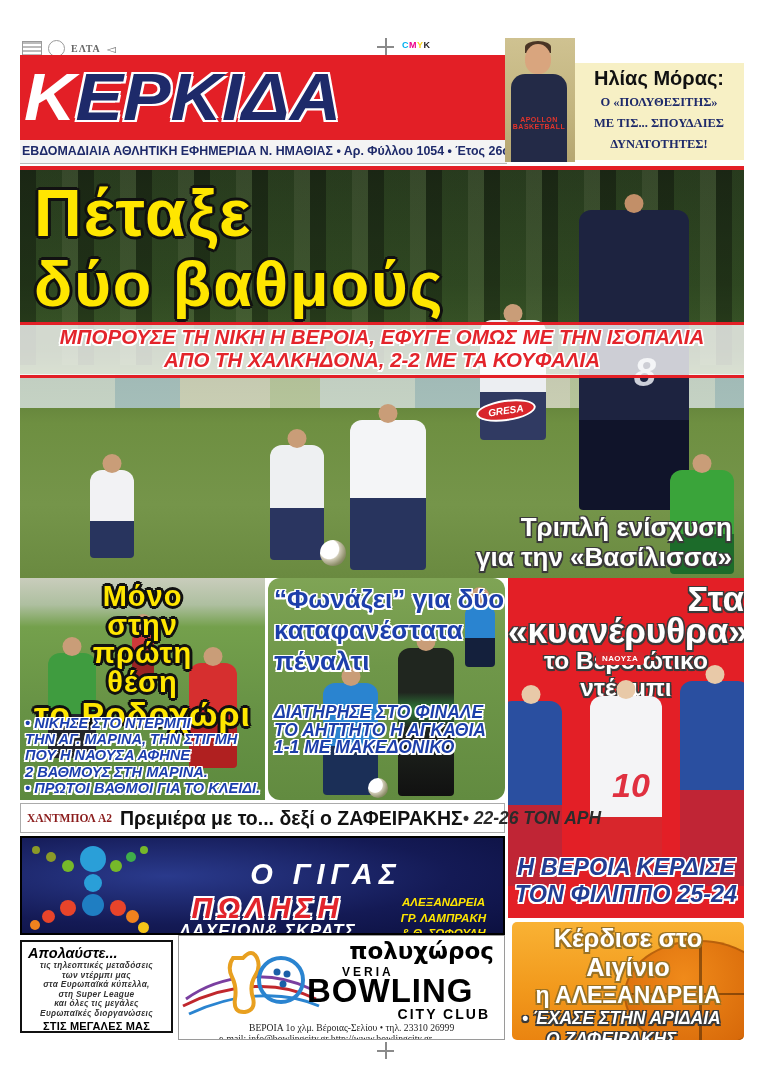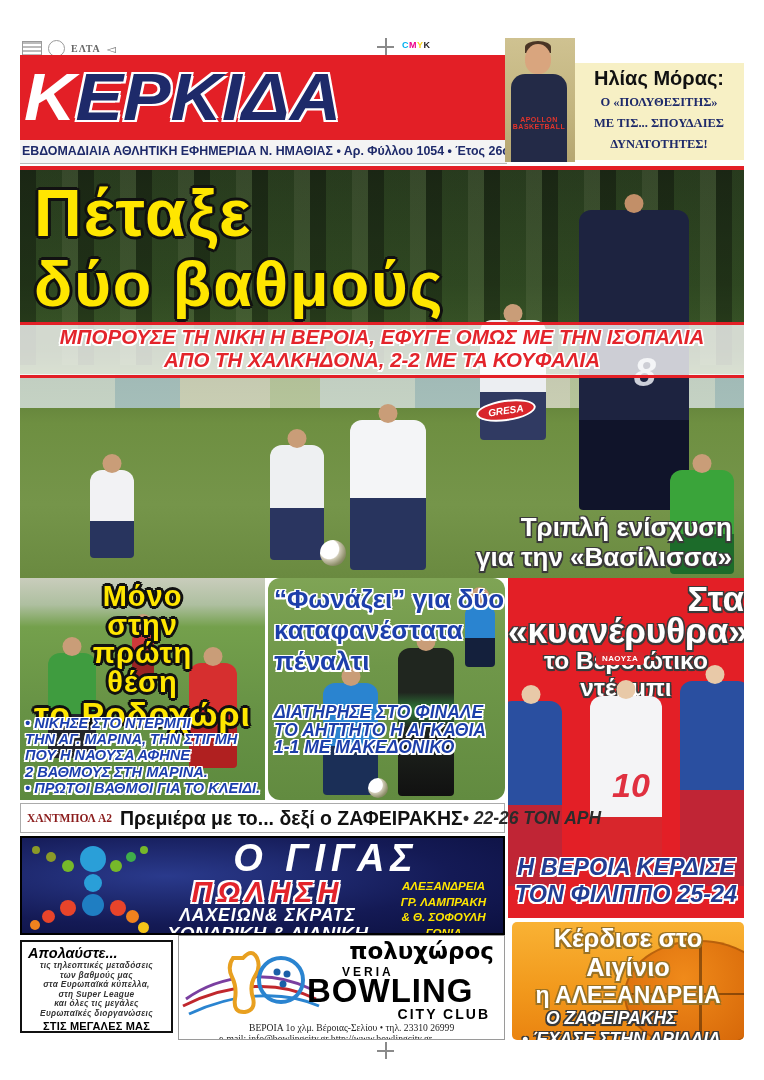--- a/index.html
+++ b/index.html
@@ -102,21 +102,21 @@
       display:flex;align-items:center;padding:0 6px;box-sizing:border-box;}
   .htag{font-family:"Liberation Serif",serif;font-weight:bold;color:#8b1c1c;font-size:11.5px;margin-right:8px;white-space:nowrap;}
   .hhead{font-weight:900;color:#111;font-size:19.5px;white-space:nowrap;}
   .hscore{font-weight:900;font-style:italic;color:#2b2b2b;font-size:17.5px;white-space:nowrap;}
 
   
   .gigas{left:20px;top:836px;width:485px;height:99px;border:2px solid #000;box-sizing:border-box;
       background:radial-gradient(ellipse at 30% 40%,#2a3a8c 0%,#141a55 60%,#0c1040 100%);overflow:hidden;}
   .dot{position:absolute;border-radius:50%;}
   .g-main{position:absolute;left:128px;top:0;width:352px;text-align:center;}
-  .g-title{color:#fff;font-weight:900;font-style:italic;font-size:38px;line-height:40px;letter-spacing:6px;}
+  .g-title{color:#fff;font-weight:900;font-style:italic;font-size:29px;line-height:40px;letter-spacing:6px;margin-top:16px;}
   .g-row{display:flex;}
   .g-colL{width:235px;text-align:center;}
   .g-sale{color:#e3242b;font-weight:900;font-style:italic;font-size:29px;line-height:29px;letter-spacing:5px;
       text-shadow:-2px -2px 0 #fff,2px -2px 0 #fff,-2px 2px 0 #fff,2px 2px 0 #fff;}
   .g-l1{color:#fff;font-weight:900;font-style:italic;font-size:17.5px;line-height:17px;letter-spacing:1px;}
   .g-l2{color:#fff;font-weight:900;font-style:italic;font-size:19px;line-height:19px;}
   .g-colR{width:117px;text-align:center;color:#ffe600;font-weight:900;font-style:italic;font-size:11.6px;line-height:15.5px;}
 
   
   .tvbox{left:20px;top:940px;width:153px;height:93px;border:2px solid #111;box-sizing:border-box;background:#fff;
@@ -303,21 +303,21 @@
           <div>&amp; Θ. ΣΟΦΟΥΛΗ ΓΩΝΙΑ</div>
 
         </div>
       </div>
     </div>
   </div>
 
   <div class="abs tvbox">
     <div class="tv-title">Απολαύστε...</div>
     <div class="tv-line">τις τηλεοπτικές μεταδόσεις</div>
-    <div class="tv-line">των βαθμούς μας</div>
+    <div class="tv-line">των ντέρμπι μας</div>
     <div class="tv-line">στα Ευρωπαϊκά κύπελλα,</div>
     <div class="tv-line">στη Super League</div>
     <div class="tv-line">και όλες τις μεγάλες</div>
     <div class="tv-line">Ευρωπαϊκές διοργανώσεις</div>
     <div class="tv-footer">ΣΤΙΣ ΜΕΓΑΛΕΣ ΜΑΣ ΟΘΟΝΕΣ</div>
   </div>
 
   <div class="abs bowling">
     <svg width="140" height="90" style="position:absolute;left:2px;top:8px;">
       <path d="M5 55 C 40 30, 90 25, 130 45" stroke="#7a3fa0" stroke-width="3" fill="none"></path>
@@ -334,20 +334,20 @@
     <div class="bw-brand">BOWLING</div>
     <div class="bw-club">CITY CLUB</div>
     <div class="bw-addr">ΒΕΡΟΙΑ 1ο χλμ. Βέροιας-Σελίου • τηλ. 23310 26999</div>
     <div class="bw-mail">e-mail: info@bowlingcity.gr   http://www.bowlingcity.gr</div>
   </div>
 
   <div class="abs alex">
     <div class="bball"></div>
     <div class="alex-t1 og">Κέρδισε στο Αιγίνιο</div>
     <div class="alex-t2 og">η ΑΛΕΞΑΝΔΡΕΙΑ</div>
+    <div class="alex-b od">• ΈΧΑΣΕ ΣΤΗΝ ΑΡΙΔΑΙΑ</div>
     <div class="alex-b od ind">Ο ΖΑΦΕΙΡΑΚΗΣ</div>
-    <div class="alex-b od">• ΈΧΑΣΕ ΣΤΗΝ ΑΡΙΔΑΙΑ</div>
 
   </div>
 
   <div class="abs regcross bottom-cross"></div>
 
 </div>
 
 </body></html>

